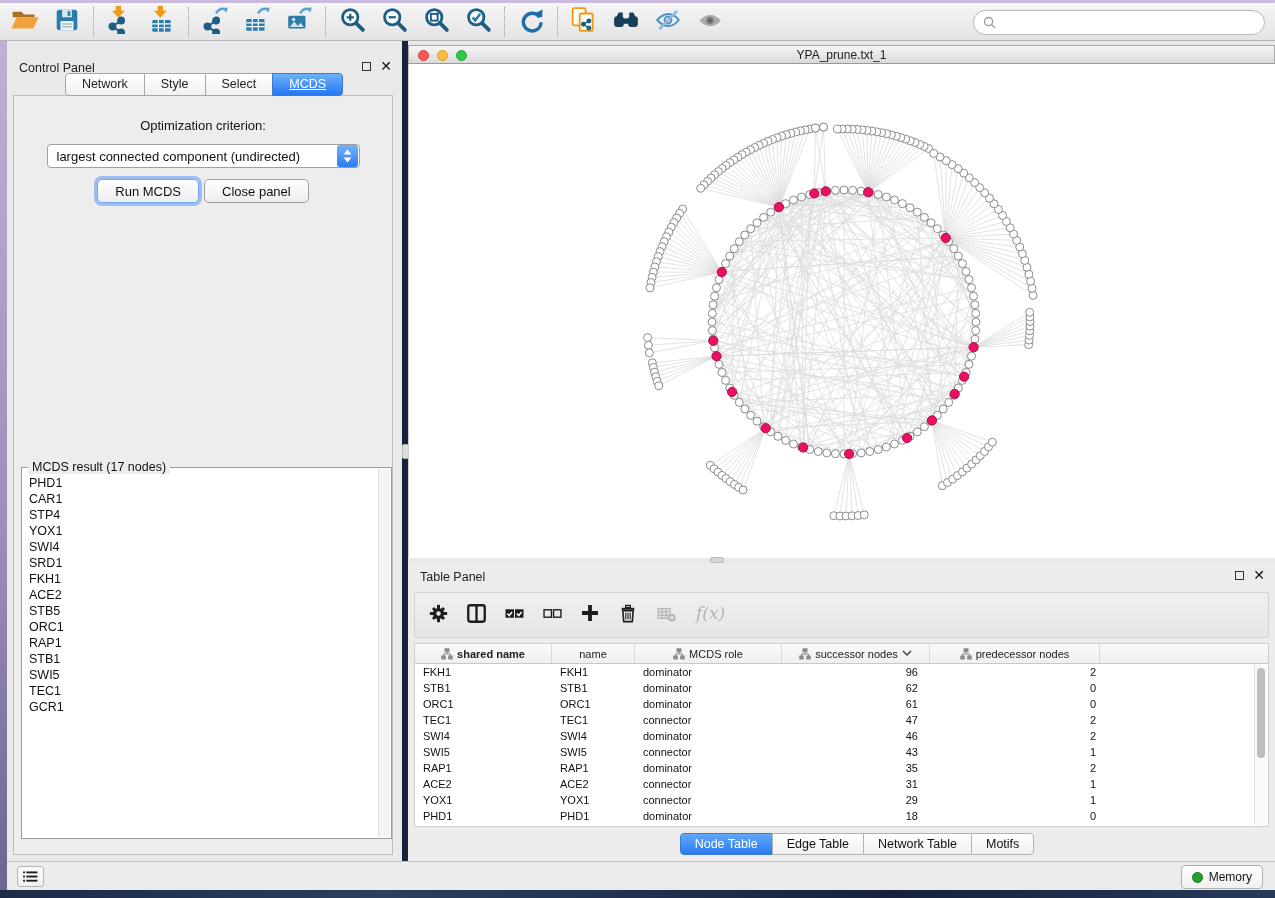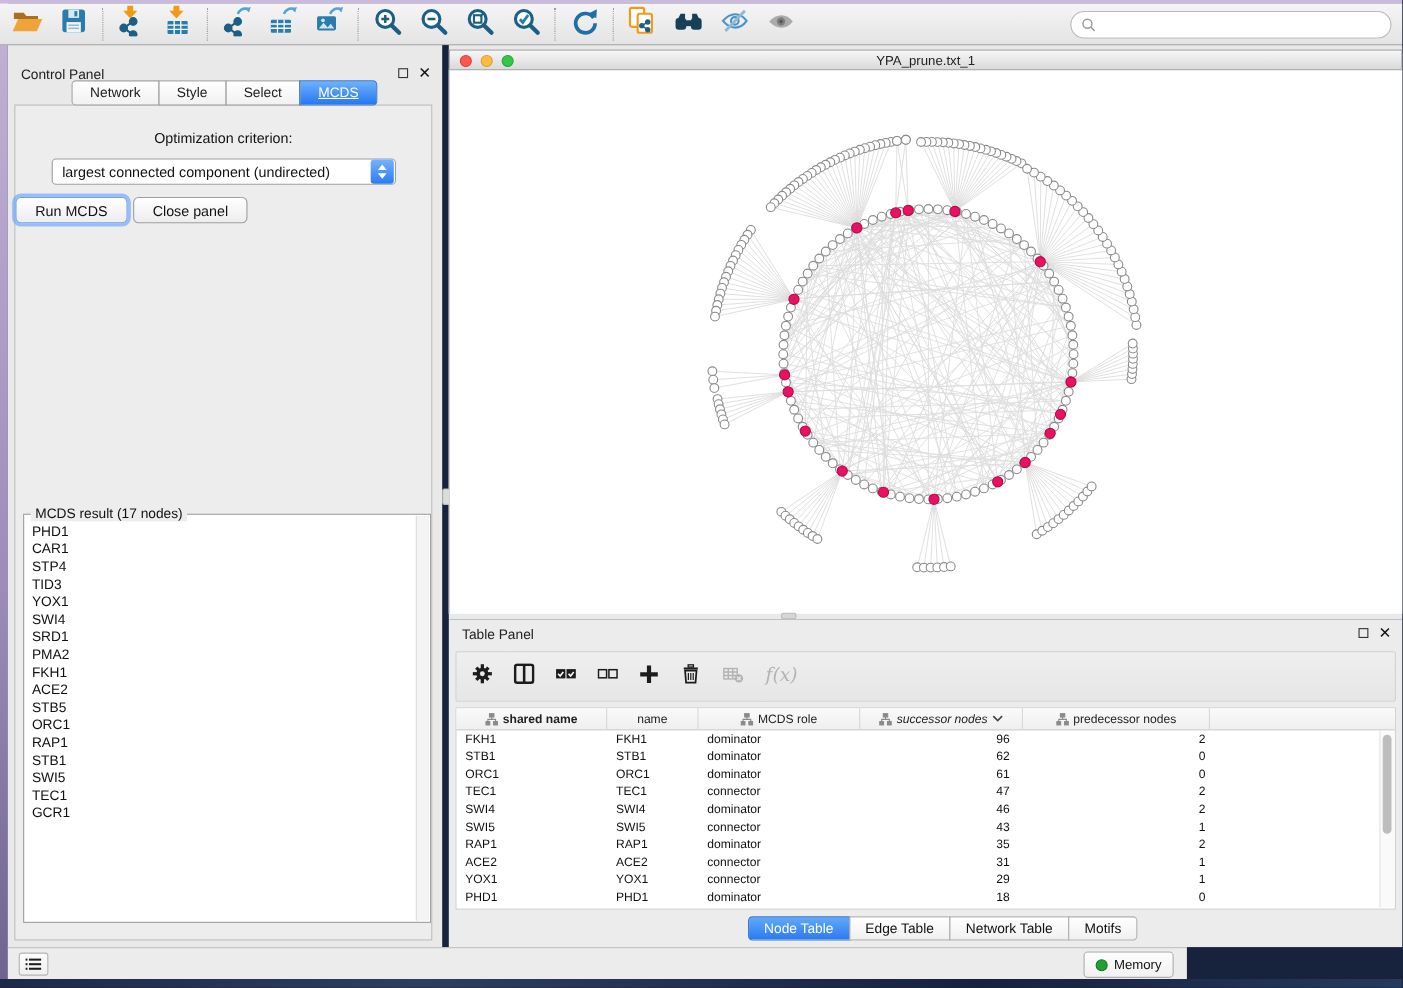--- a/index.html
+++ b/index.html
@@ -34,21 +34,21 @@
   .cp-tab:first-child { border-radius:4px 0 0 4px; }
   .cp-tab:last-child { border-radius:0 4px 4px 0;text-decoration:underline; }
   .cp-tab.active { background:linear-gradient(#6db1fb,#2577f3); color:#fff; border-color:#3a7bd0; }
   .cp-content { position:absolute; left:6px; right:9px; top:54px; bottom:6px; background:#ededed; border:1px solid #bdbdbd; }
   .opt-label { text-align:center; margin-top:22px; font-size:13px; color:#111; }
   .dropdown { width:313px; height:24px; margin:11px auto 0; background:#fff; border:1px solid #9f9f9f; border-radius:4px;
               display:flex; align-items:center; position:relative; }
   .dropdown .dd-text { flex:1; font-size:13px; padding-left:9px; color:#111; white-space:nowrap; }
   .dd-stepper { width:21px; height:22px; border-radius:3px; background:linear-gradient(#74b3fb,#2c7bf2);
                 display:flex; flex-direction:column; align-items:center; justify-content:center; gap:2px; margin-right:1px; }
-  .btn-row { display:flex; justify-content:flex-start; gap:5px; margin-top:11px; }
+  .btn-row { display:flex; justify-content:center; gap:5px; margin-top:11px; }
   .aq-btn { height:24px; padding:0 17px; font-size:13px; background:linear-gradient(#ffffff,#ededed);
             border:1px solid #9f9f9f; border-radius:5px; color:#111; }
   .aq-btn.focused { box-shadow:0 0 0 3px rgba(110,165,245,.65); border-color:#6ea5f5; }
   .mcds-fieldset { position:absolute; left:7px; top:371px; width:371px; height:372px; border:1px solid #9c9c9c; background:#fff; }
   .mcds-legend { position:absolute; top:-8px; left:6px; background:#ededed; padding:0 4px; font-size:12.5px; color:#111; }
   .mcds-list { position:absolute; left:1px; top:4px; bottom:1px; right:14px; overflow:hidden; padding:3px 0 0 6px; }
   .mcds-item { font-size:12.5px; line-height:16px; color:#111; }
   .mcds-scroll { position:absolute; right:1px; top:1px; bottom:1px; width:12px; background:#f4f4f4; border-left:1px solid #ddd; }
 
   
@@ -84,21 +84,21 @@
   .tbl-scroll { position:absolute; right:1px; top:21px; bottom:1px; width:13px; background:#fafafa; border-left:1px solid #e2e2e2; }
   .tbl-thumb { position:absolute; left:2px; top:3px; width:8px; height:90px; background:#bdbdbd; border-radius:5px; }
   .tp-tabs { position:absolute; left:0; top:270px; width:100%; display:flex; justify-content:center;padding-left:32px; }
   .tp-tab { height:22px; line-height:20px; padding:0 14px; font-size:12.5px; background:linear-gradient(#ffffff,#f0f0f0);
             border:1px solid #b3b3b3; margin-left:-1px; color:#111; }
   .tp-tab:first-child { border-radius:4px 0 0 4px; }
   .tp-tab:last-child { border-radius:0 4px 4px 0; }
   .tp-tab.active { background:linear-gradient(#62a9f9,#2b7af2); color:#fff; border-color:#3a7bd0; }
 
   
-  .status-bar { position:absolute; left:7px; top:861px; width:1072px; height:29px; background:#ececec; border-top:1px solid #c2c2c2; }
+  .status-bar { position:absolute; left:7px; top:861px; width:1268px; height:29px; background:#ececec; border-top:1px solid #c2c2c2; }
   .sb-left-btn { position:absolute; left:10px; top:4px; width:27px; height:21px; background:linear-gradient(#fdfdfd,#efefef);
                  border:1px solid #b5b5b5; border-radius:3px; display:flex; align-items:center; justify-content:center; }
   .memory-btn { position:absolute; right:12px; top:3px; height:24px; padding:0 10px; display:flex; align-items:center; gap:6px;
                 background:linear-gradient(#fdfdfd,#f1f1f1); border:1px solid #b0b0b0; border-radius:4px; font-size:12px; color:#111; }
   .mem-dot { width:11px; height:11px; border-radius:50%; border:1px solid #157a24; }
 </style>
 </head>
 <body>
 
 <div class="strip-top"></div>
@@ -303,25 +303,23 @@
     <div class="btn-row">
       <button class="aq-btn focused">Run MCDS</button>
       <button class="aq-btn">Close panel</button>
     </div>
     <div class="mcds-fieldset">
       <span class="mcds-legend">MCDS result (17 nodes)</span>
       <div class="mcds-list" id="mcds-list">
           <div class="mcds-item">PHD1</div>
           <div class="mcds-item">CAR1</div>
           <div class="mcds-item">STP4</div>
-          <div class="mcds-item">TID3</div>
           <div class="mcds-item">YOX1</div>
           <div class="mcds-item">SWI4</div>
           <div class="mcds-item">SRD1</div>
-          <div class="mcds-item">PMA2</div>
           <div class="mcds-item">FKH1</div>
           <div class="mcds-item">ACE2</div>
           <div class="mcds-item">STB5</div>
           <div class="mcds-item">ORC1</div>
           <div class="mcds-item">RAP1</div>
           <div class="mcds-item">STB1</div>
           <div class="mcds-item">SWI5</div>
           <div class="mcds-item">TEC1</div>
           <div class="mcds-item">GCR1</div>
         </div>
@@ -1078,21 +1076,21 @@
           <svg width="12" height="12" viewBox="0 0 12 12">
             <g stroke="#8a8a8a" fill="#8a8a8a" stroke-width="1">
               <rect x="4" y="0.8" width="4" height="3"></rect>
               <rect x="0.8" y="8" width="3.4" height="3"></rect>
               <rect x="7.8" y="8" width="3.4" height="3"></rect>
               <path d="M6 3.8v2.2M2.5 8V6h7v2" fill="none"></path>
             </g>
           </svg>
           <span>MCDS role</span>
         </div>
-        <div class="th-cell" style="width: 148px; font-style: italic;">
+        <div class="th-cell" style="width: 148px;">
           <svg width="12" height="12" viewBox="0 0 12 12">
             <g stroke="#8a8a8a" fill="#8a8a8a" stroke-width="1">
               <rect x="4" y="0.8" width="4" height="3"></rect>
               <rect x="0.8" y="8" width="3.4" height="3"></rect>
               <rect x="7.8" y="8" width="3.4" height="3"></rect>
               <path d="M6 3.8v2.2M2.5 8V6h7v2" fill="none"></path>
             </g>
           </svg>
           <span>successor nodes</span>
           <svg width="10" height="7" viewBox="0 0 10 7">

